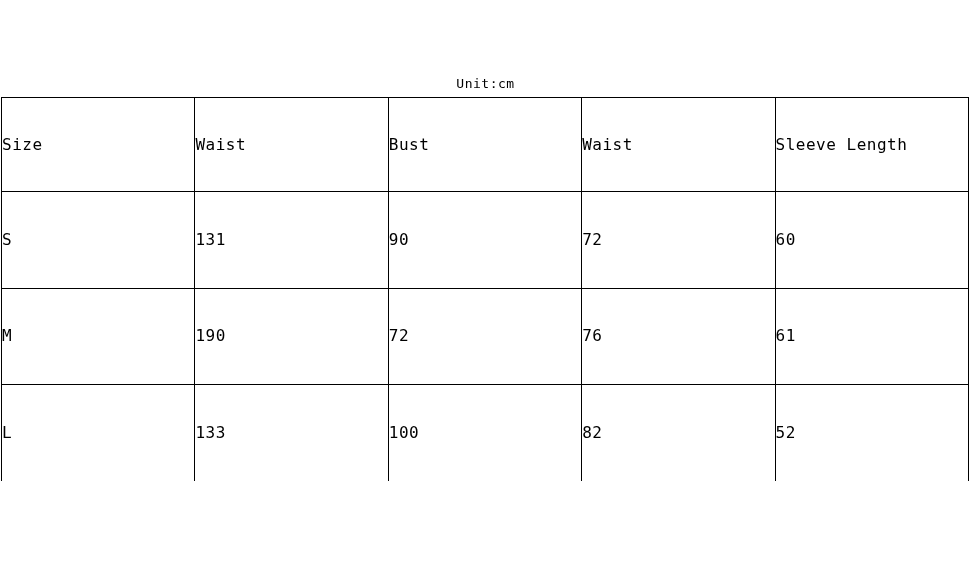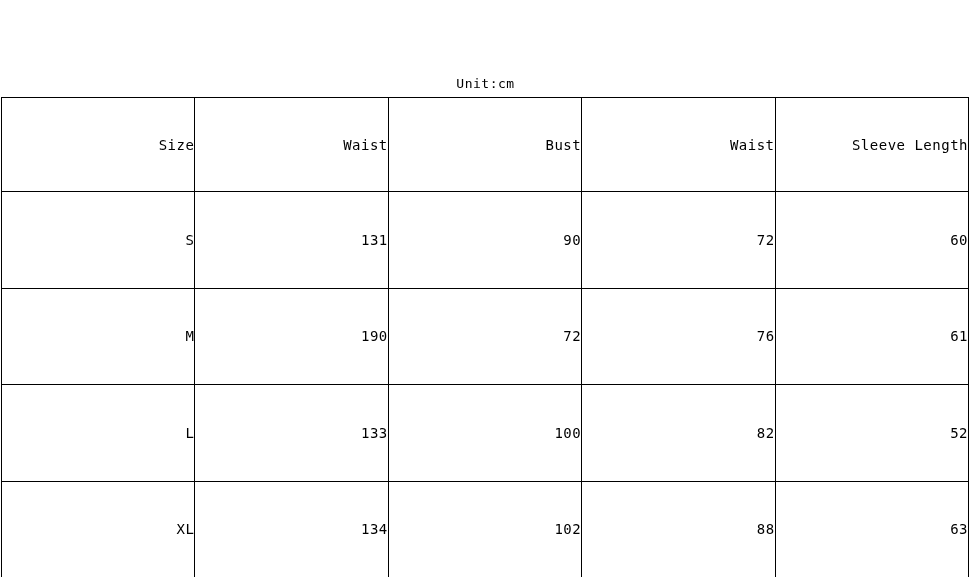--- a/index.html
+++ b/index.html
@@ -44,24 +44,24 @@
   }
   .size-table col {
     width: 193.4px;
   }
   .size-table th,
   .size-table td {
     border-left: 1.4px solid #000000;
     border-right: 1.4px solid #000000;
     border-top: 1.4px solid #000000;
     border-bottom: 1.4px solid #000000;
-    text-align: right;
+    text-align: left;
     vertical-align: middle;
     font-weight: normal;
-    font-size: 14px;
+    font-size: 16px;
     line-height: 18px;
     letter-spacing: 0.5px;
     color: #000000;
     white-space: pre;
     padding: 0;
   }
   .size-table thead th {
     height: 93px;
   }
   .size-table tbody td {
@@ -111,23 +111,16 @@
         <td>76</td>
         <td>61</td>
       </tr>
       <tr>
         <td>L</td>
         <td>133</td>
         <td>100</td>
         <td>82</td>
         <td>52</td>
       </tr>
-      <tr>
-        <td>XL</td>
-        <td>134</td>
-        <td>102</td>
-        <td>88</td>
-        <td>63</td>
-      </tr>
     </tbody>
   </table>
 
 </div>
 
 </body></html>

